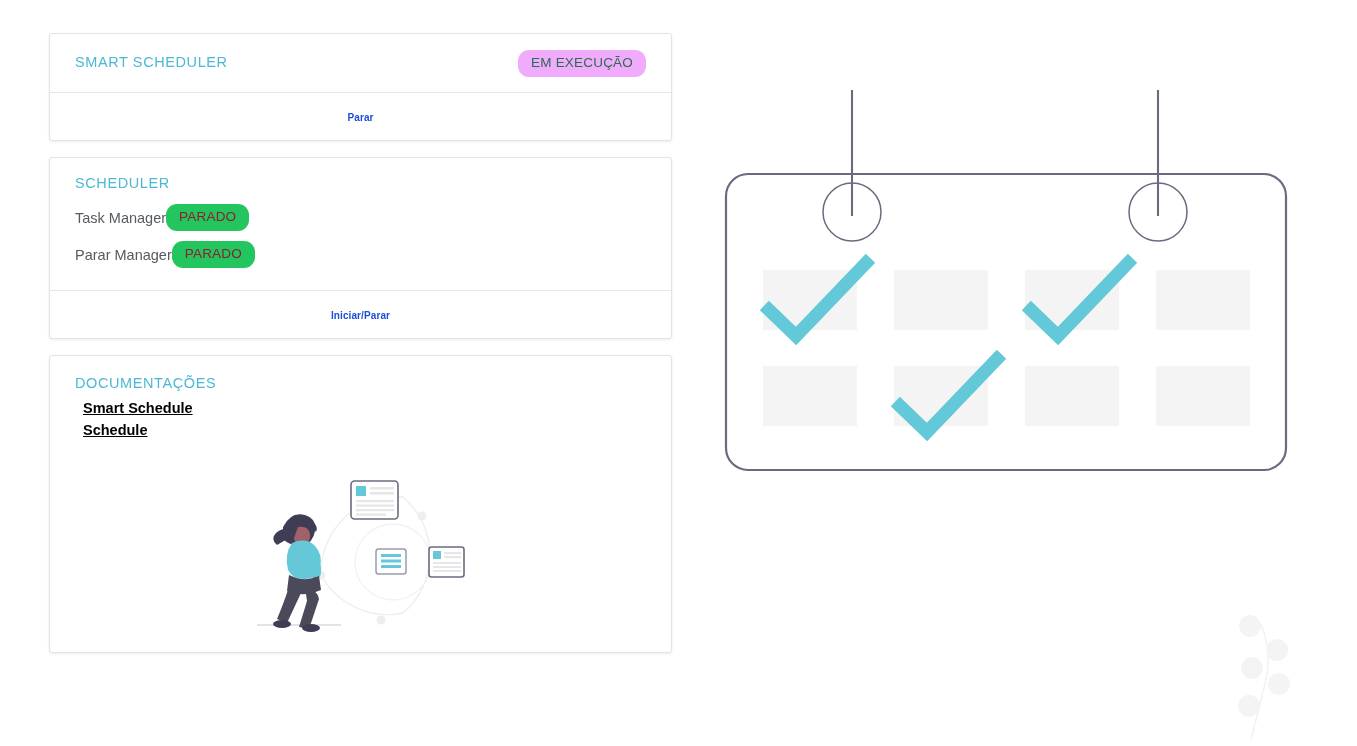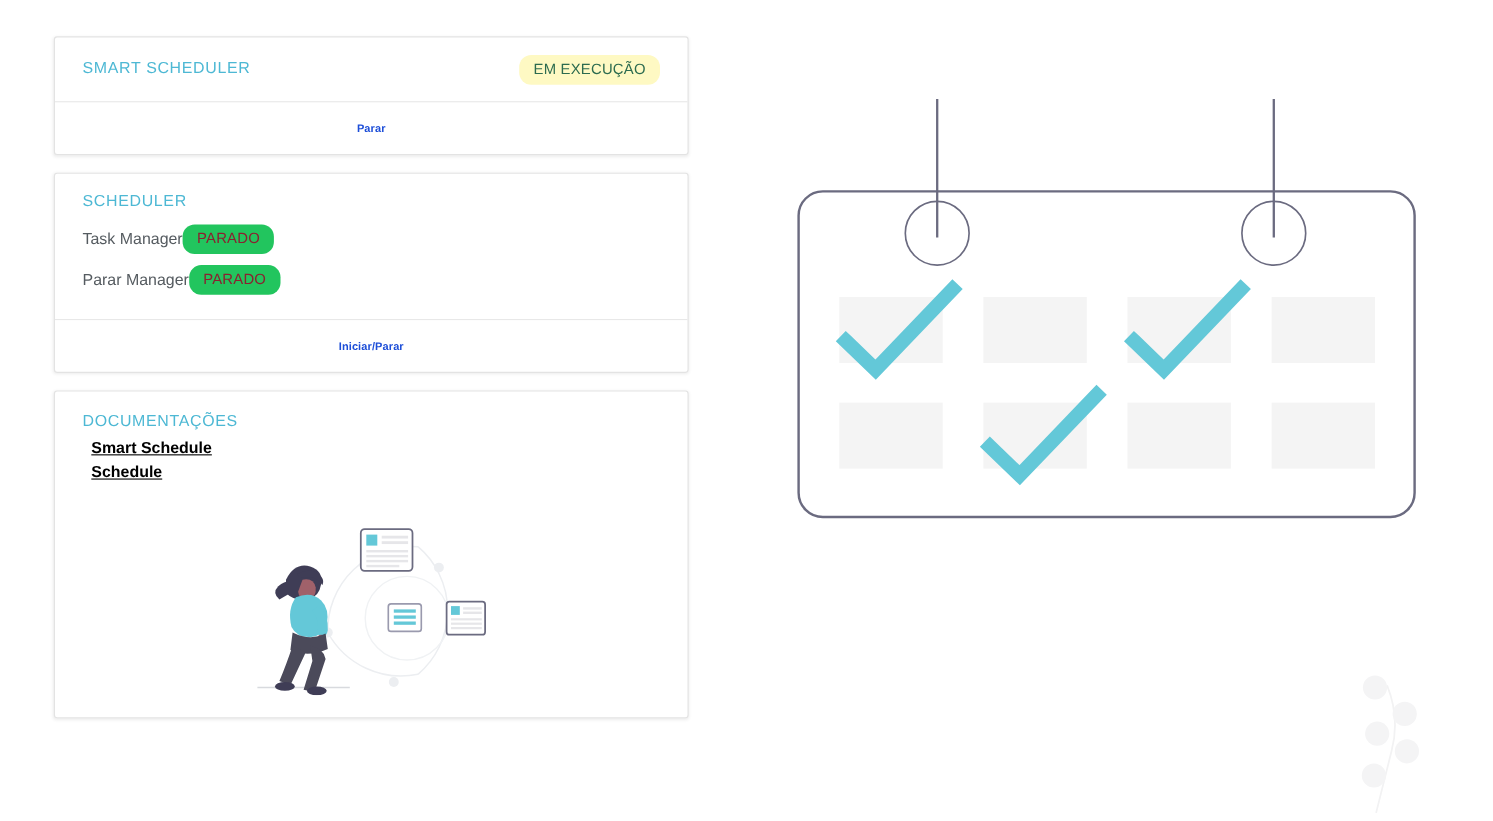--- a/index.html
+++ b/index.html
@@ -14,21 +14,21 @@
     overflow: hidden;
     font-family: "Liberation Sans", sans-serif;
     -webkit-font-smoothing: antialiased;
   }
 
   
   .left-col {
     position: absolute;
     left: 49px;
     top: 33px;
-    width: 577px;
+    width: 623px;
   }
 
   .card {
     background: #ffffff;
     border: 1px solid #e3e3e3;
     border-radius: 3px;
     box-shadow: 0 1px 3px rgba(0,0,0,0.08);
     margin-bottom: 16px;
     box-sizing: border-box;
   }
@@ -71,21 +71,21 @@
   .badge {
     display: inline-block;
     border-radius: 11px;
     font-size: 13.5px;
     line-height: 1;
     padding: 6px 13px 7px 13px;
     letter-spacing: 0.2px;
     white-space: nowrap;
   }
   .badge-running {
-    background: #fef9c3;
+    background: #f0abfc;
     color: #2c6b4f;
   }
   .badge-stopped {
     background: #22c55e;
     color: #8b2130;
   }
 
   
   .svc-row {
     display: flex;

